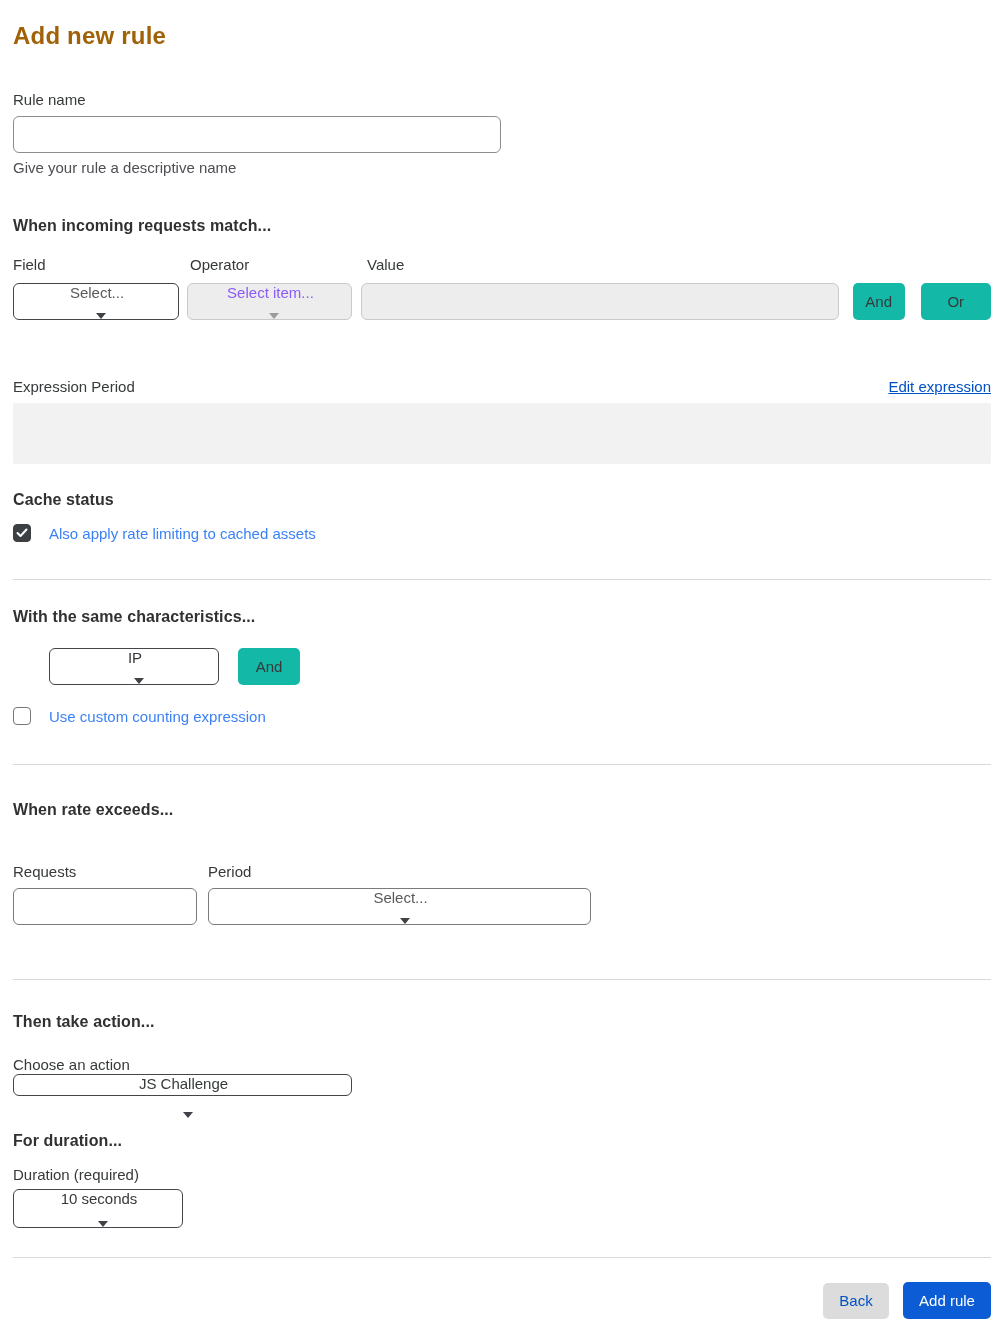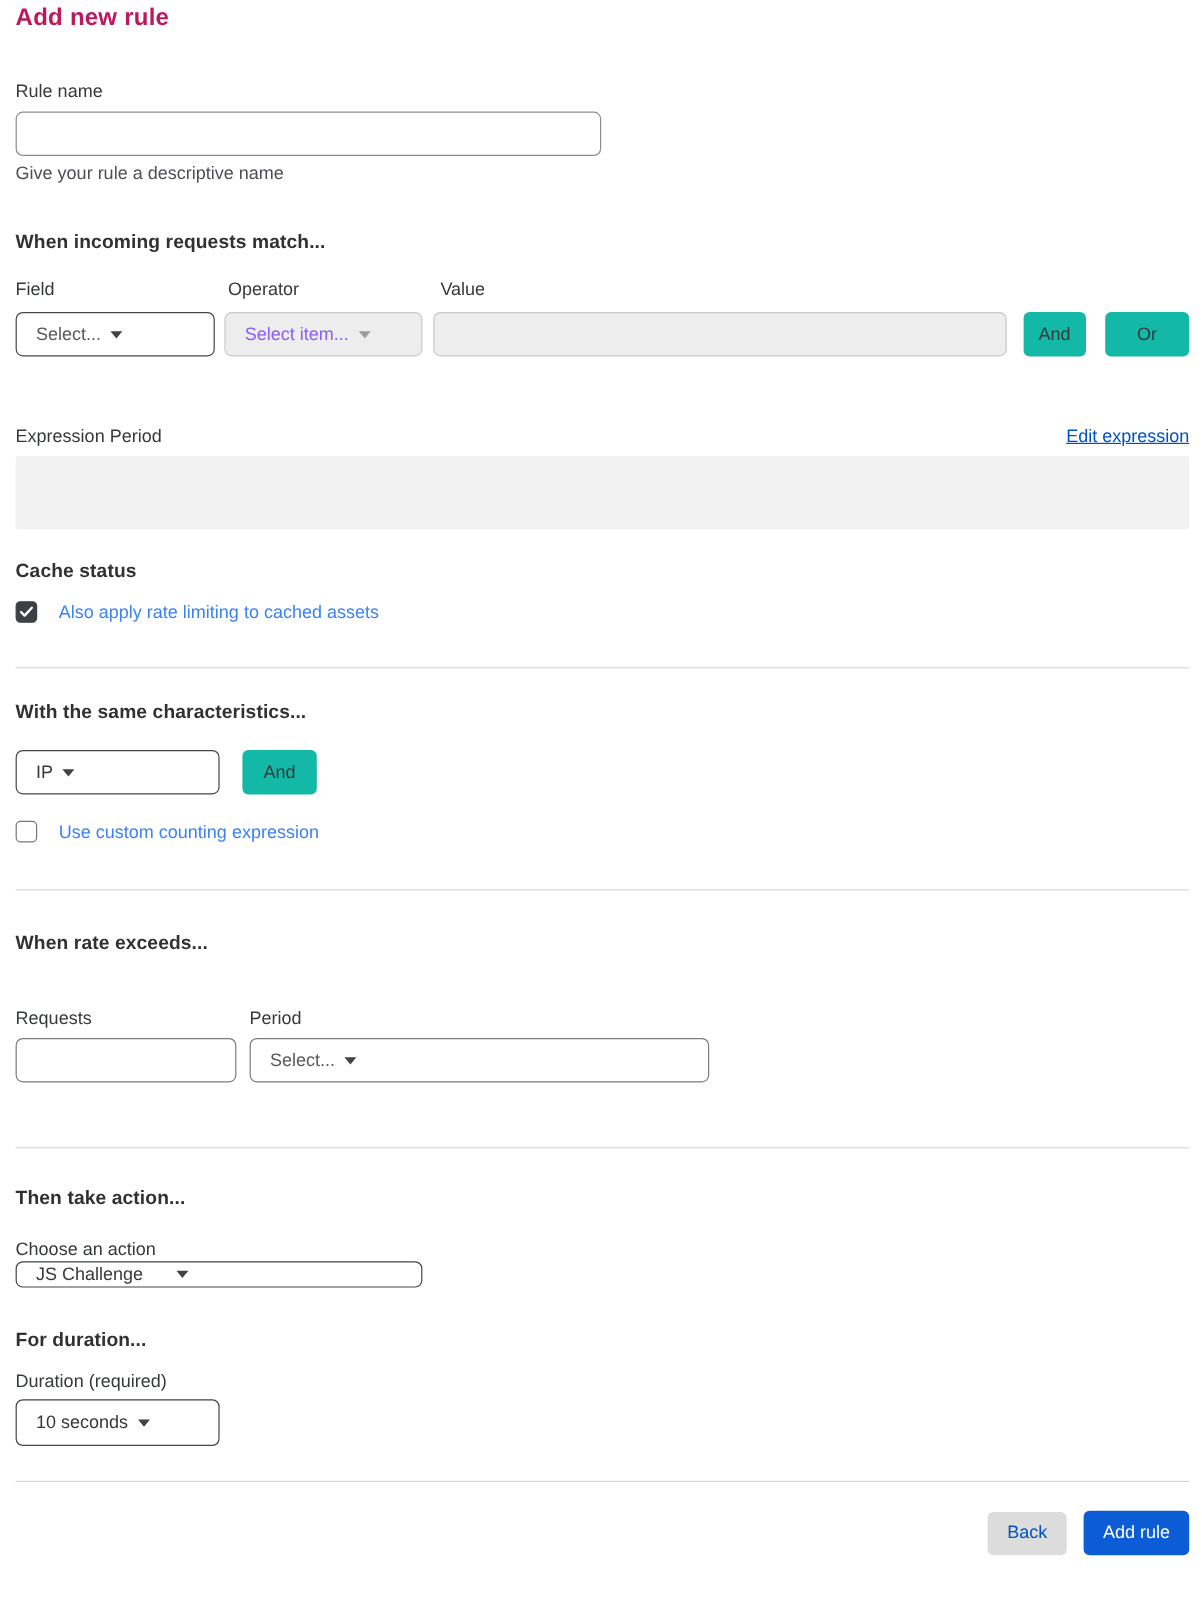--- a/index.html
+++ b/index.html
@@ -5,38 +5,38 @@
   * { margin:0; padding:0; box-sizing:border-box; }
   html,body { background:#ffffff; }
   body {
     width:1002px; height:1340px;
     font-family:"Liberation Sans", sans-serif;
     color:#36393a;
     overflow:hidden;
   }
   .container { width:978px; margin-left:13px; }
 
-  .page-title { font-size:20px; font-weight:700; color:#be185d; padding-top:4px; letter-spacing:.2px; }
+  .page-title { font-size:24px; font-weight:700; color:#a16207; padding-top:22px; letter-spacing:.2px; }
 
   .field-label { font-size:15px; color:#36393a; }
   .helper-text { font-size:15px; color:#4e4e54; }
   .section-heading { font-size:16px; font-weight:700; color:#313131; letter-spacing:.1px; }
 
   .text-input {
     height:37px; border:1px solid #8d8d8d; border-radius:6px;
     background:#fff; font-family:inherit; font-size:15px; color:#36393a;
     padding:0 12px; outline:none; display:block;
   }
   .text-input.full { width:488px; }
   .text-input.disabled { background:#ededed; border-color:#c9c9c9; }
 
   .select-box {
     height:37px; border:1px solid #42464a; border-radius:6px; background:#fff;
-    display:flex; align-items:center; 
-    padding:0 14px 0 16px; font-size:15px; cursor:pointer;
+    display:flex; align-items:center; justify-content:space-between;
+    padding:0 14px 0 16px; font-size:15px; cursor:pointer;flex-direction:column;
   }
   .select-box .value { color:#36393a; }
   .select-box .placeholder { color:#595959; }
   .select-box.disabled { background:#ededed; border-color:#c9c9c9; cursor:default; }
   .select-box.disabled .placeholder { color:#8b5cf6; }
 
   .caret {
     width:0; height:0;
     border-left:5px solid transparent; border-right:5px solid transparent;
     border-top:6px solid #3f4347; flex:0 0 auto; margin-left:8px;
@@ -138,21 +138,21 @@
       <svg width="12" height="10" viewBox="0 0 12 10">
         <path d="M1.5 5l3 3 6-6.5" stroke="#ffffff" stroke-width="2" fill="none" stroke-linecap="round" stroke-linejoin="round"></path>
       </svg>
     </span>
     <span class="cb-label">Also apply rate limiting to cached assets</span>
   </div>
 
   <hr class="divider" style="margin-top:37px;">
 
   <div class="section-heading" style="margin-top:28px;">With the same characteristics...</div>
-  <div class="row" style="margin-top:22px;">
+  <div class="row" style="margin-top:22px;margin-left:36px;">
     <div class="select-box sel-characteristic">
       <span class="value">IP</span>
       <span class="caret"></span>
     </div>
     <button class="btn btn-gray btn-and-char">And</button>
   </div>
   <div class="checkbox-row" style="margin-top:22px;">
     <span class="checkbox unchecked"></span>
     <span class="cb-label">Use custom counting expression</span>
   </div>

